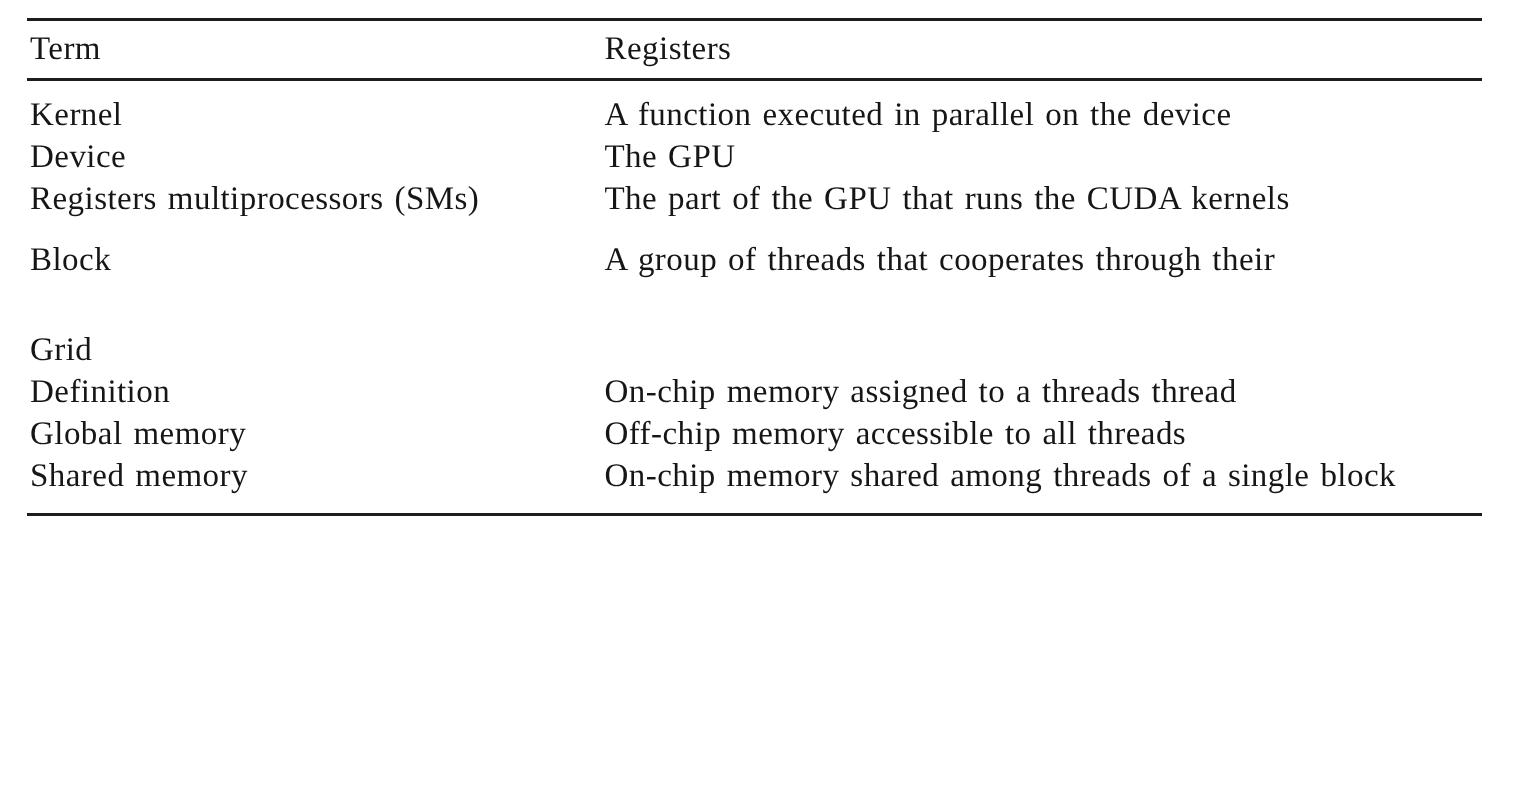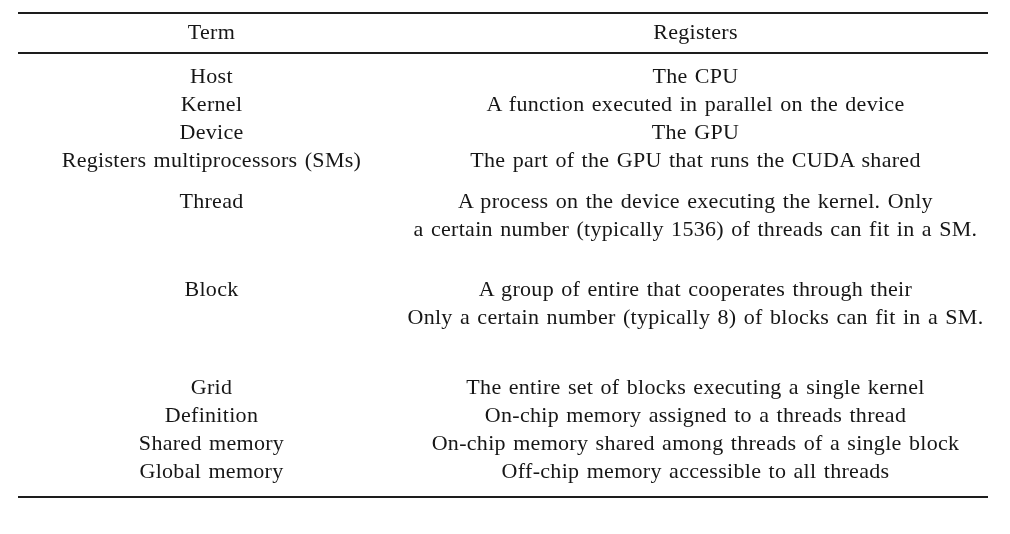--- a/index.html
+++ b/index.html
@@ -13,21 +13,20 @@
     position: relative;
     font-family: "Liberation Serif", "DejaVu Serif", serif;
     color: #161616;
     -webkit-font-smoothing: antialiased;
   }
   .table-wrap {
     position: absolute;
     left: 18px;
     top: 12px;
     width: 970px;
-    text-align: center;
   }
   .rule {
     height: 2px;
     background: #1d1d1d;
     width: 100%;
   }
   .rule-mid {
     height: 2px;
   }
   .header-row {
@@ -76,83 +75,64 @@
 <div class="table-wrap">
   <div class="rule rule-top"></div>
   <div class="header-row">
     <div class="cell-term">Term</div>
     <div class="cell-def">Registers</div>
   </div>
   <div class="rule rule-mid"></div>
   <div class="table-body">
       <div class="row-group">
         <div class="row">
-          <div class="cell-term">Host</div>
-          <div class="cell-def">
-            <div class="def-line">The CPU</div>
-          </div>
-        </div>
-        <div class="row">
           <div class="cell-term">Kernel</div>
           <div class="cell-def">
             <div class="def-line">A function executed in parallel on the device</div>
           </div>
         </div>
         <div class="row">
           <div class="cell-term">Device</div>
           <div class="cell-def">
             <div class="def-line">The GPU</div>
           </div>
         </div>
         <div class="row">
           <div class="cell-term">Registers multiprocessors (SMs)</div>
           <div class="cell-def">
-            <div class="def-line">The part of the GPU that runs the CUDA shared</div>
-          </div>
-        </div>
-      </div>
-      <div class="row-group">
-        <div class="row">
-          <div class="cell-term">Thread</div>
-          <div class="cell-def">
-            <div class="def-line">A process on the device executing the kernel. Only</div>
-            <div class="def-line">a certain number (typically 1536) of threads can fit in a SM.</div>
+            <div class="def-line">The part of the GPU that runs the CUDA kernels</div>
           </div>
         </div>
       </div>
       <div class="row-group">
         <div class="row">
           <div class="cell-term">Block</div>
           <div class="cell-def">
-            <div class="def-line">A group of entire that cooperates through their</div>
-            <div class="def-line">Only a certain number (typically 8) of blocks can fit in a SM.</div>
+            <div class="def-line">A group of threads that cooperates through their</div>
           </div>
         </div>
       </div>
       <div class="row-group">
         <div class="row">
           <div class="cell-term">Grid</div>
-          <div class="cell-def">
-            <div class="def-line">The entire set of blocks executing a single kernel</div>
-          </div>
         </div>
         <div class="row">
           <div class="cell-term">Definition</div>
           <div class="cell-def">
             <div class="def-line">On-chip memory assigned to a threads thread</div>
           </div>
         </div>
         <div class="row">
+          <div class="cell-term">Global memory</div>
+          <div class="cell-def">
+            <div class="def-line">Off-chip memory accessible to all threads</div>
+          </div>
+        </div>
+        <div class="row">
           <div class="cell-term">Shared memory</div>
           <div class="cell-def">
             <div class="def-line">On-chip memory shared among threads of a single block</div>
-          </div>
-        </div>
-        <div class="row">
-          <div class="cell-term">Global memory</div>
-          <div class="cell-def">
-            <div class="def-line">Off-chip memory accessible to all threads</div>
           </div>
         </div>
       </div>
     </div>
   <div class="rule rule-bottom"></div>
 </div>
 
 </body></html>

